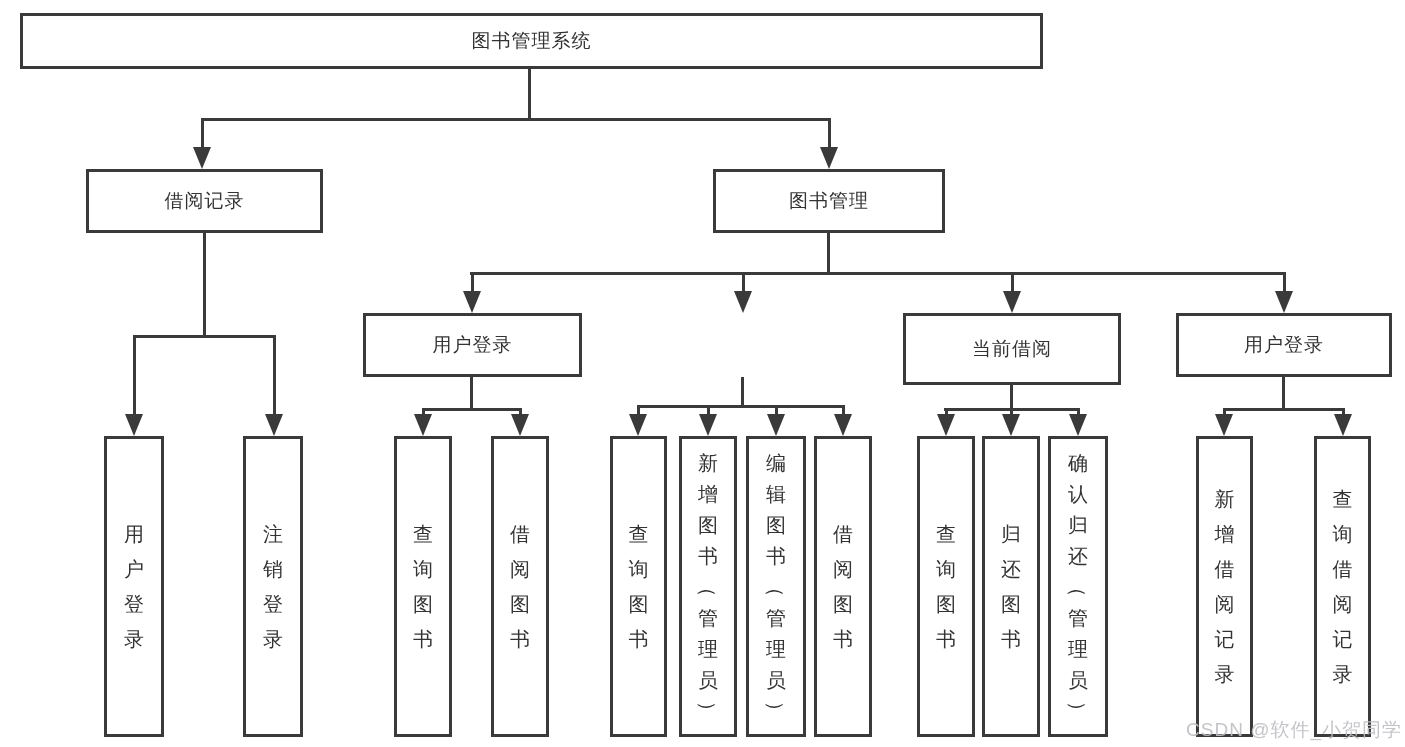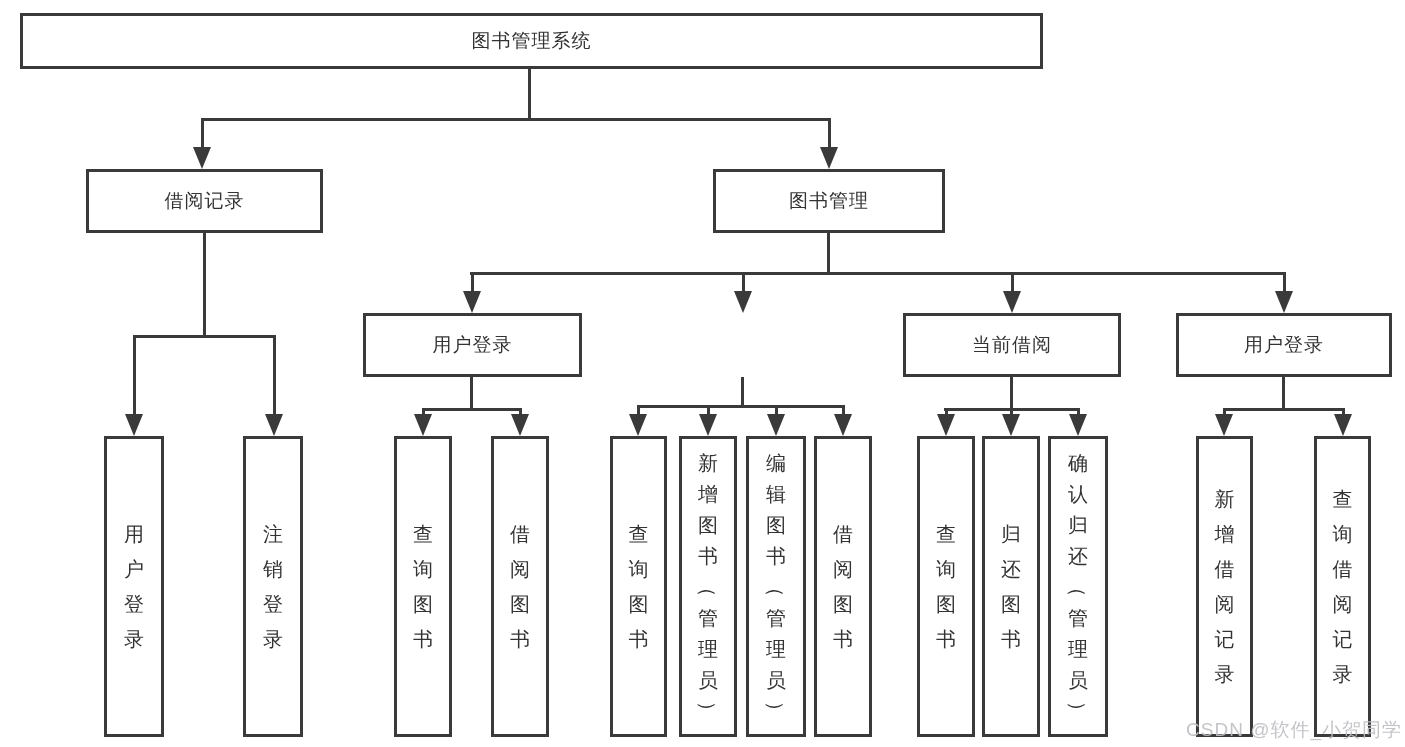--- a/index.html
+++ b/index.html
@@ -102,21 +102,21 @@
       <div class="ln" style="left: 1341.5px; top: 408px; width: 3px; height: 8px; background: rgb(58, 58, 58);"></div>
       <div class="ah" style="left: 1334px; top: 414px; border-top: 22px solid rgb(58, 58, 58);"></div>
     </div>
 
   <div class="box hbox" style="left:20px;top:13px;width:1023px;height:56px">图书管理系统</div>
 
   <div class="box hbox" style="left:86px;top:169px;width:237px;height:64px">借阅记录</div>
   <div class="box hbox" style="left:713px;top:169px;width:232px;height:64px">图书管理</div>
 
   <div class="box hbox" style="left:363px;top:313px;width:219px;height:64px">用户登录</div>
-  <div class="box hbox" style="left:903px;top:313px;width:218px;height:64px">当前借阅</div>
+  <div class="box hbox" style="left:903px;top:313px;width:218px;height:72px">当前借阅</div>
   <div class="box hbox" style="left:1176px;top:313px;width:216px;height:64px">用户登录</div>
 
   <div class="box vbox" style="left: 104px; width: 60px; row-gap: 13px;">
       <span class="vchar">用</span>
       <span class="vchar">户</span>
       <span class="vchar">登</span>
       <span class="vchar">录</span>
     </div>
   <div class="box vbox" style="left: 243px; width: 60px; row-gap: 13px;">
       <span class="vchar">注</span>

